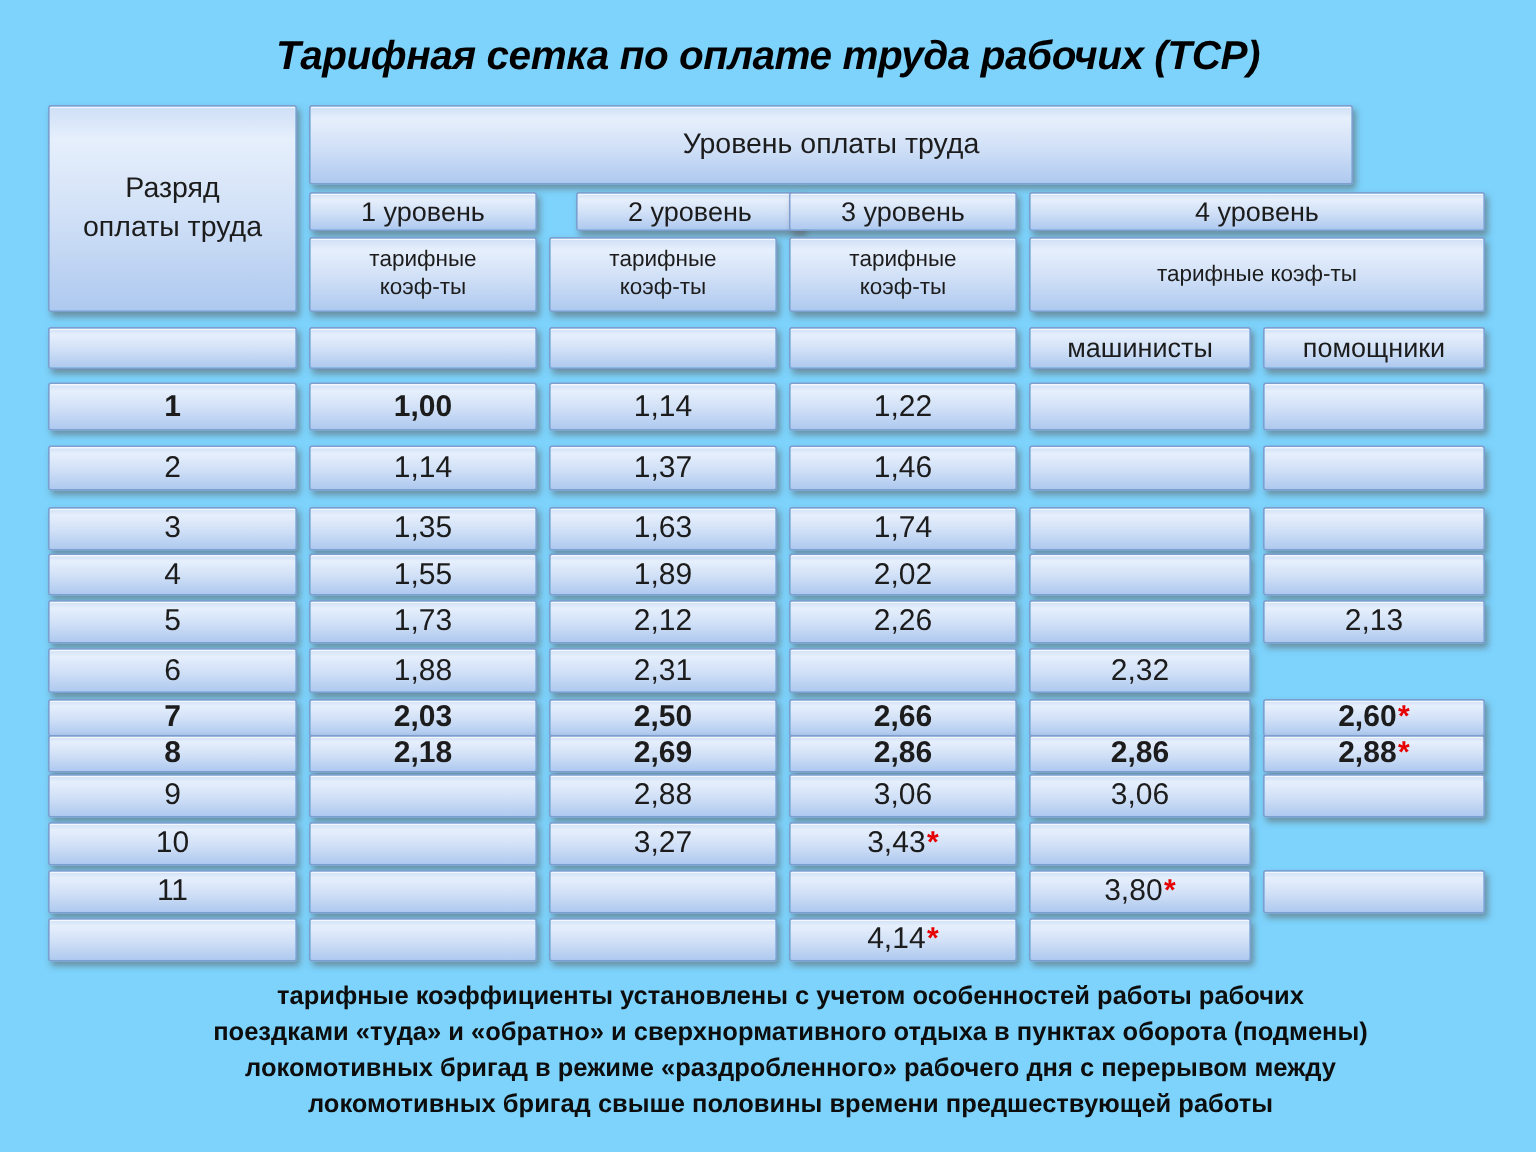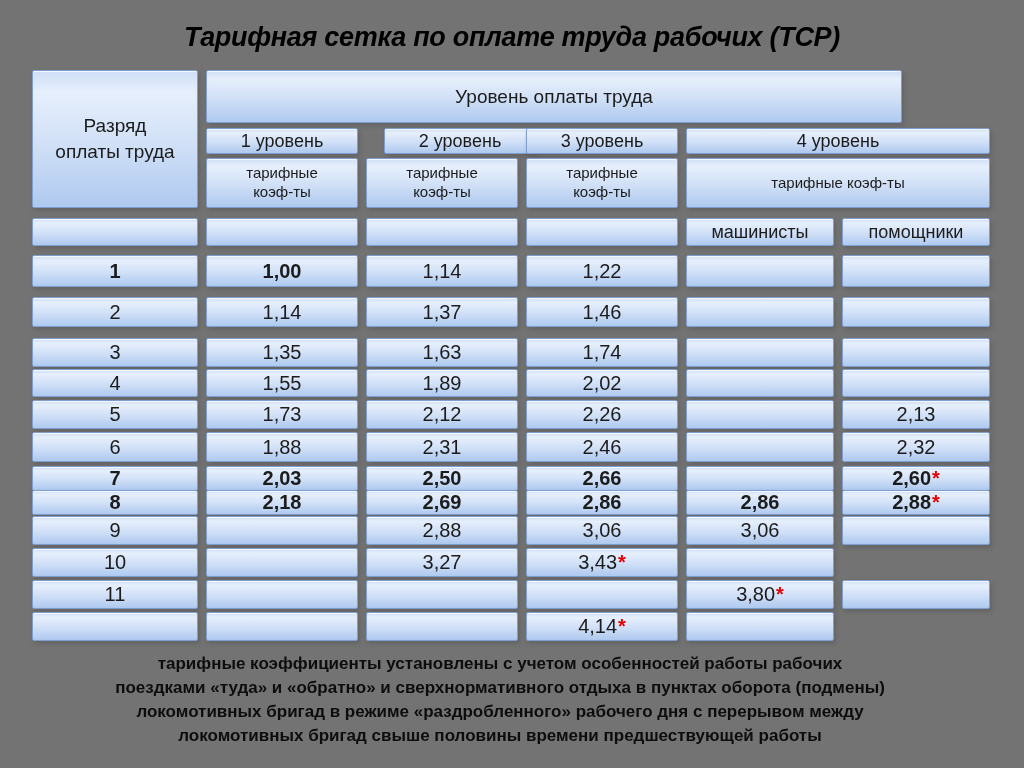--- a/index.html
+++ b/index.html
@@ -1,21 +1,21 @@
 <!DOCTYPE html>
 <html lang="ru"><head>
 <meta charset="utf-8">
 <style>
   html,body{margin:0;padding:0;}
   body{
     width:1024px;height:768px;background:#ffffff;
     font-family:"Liberation Sans","DejaVu Sans",sans-serif;
     color:#1a1a1a;overflow:hidden;position:relative;
   }
-  .slide{position:absolute;inset:0;background:#737373;}
+  .slide{position:absolute;inset:0;background:#7dd3fc;}
   .title{
     position:absolute;top:22px;left:0;width:1024px;
     text-align:center;font-size:27px;font-weight:bold;font-style:italic;
     color:#000000;margin:0;letter-spacing:-0.3px;
   }
   .table-area{position:absolute;left:32px;top:70px;width:958px;height:580px;}
   .cell{
     box-sizing:border-box;
     background:linear-gradient(180deg,#cfdff6 0%,#e6effc 16%,#d2e1f7 52%,#aec9ef 100%);
     border:1px solid #7e9ecf;
@@ -47,21 +47,21 @@
   #rows{position:absolute;left:0;top:185px;width:958px;}
   .trow{
     display:grid;
     grid-template-columns:166px 152px 152px 152px 148px 148px;
     column-gap:8px;
   }
   .dcell{font-size:20px;}
   .bold{font-weight:bold;}
   .star{color:#e60000;font-weight:bold;margin-left:1px;}
   .footnote{
-    position:absolute;left:50px;top:652px;width:900px;
+    position:absolute;left:77px;top:652px;width:900px;
     text-align:center;font-weight:bold;font-size:17px;line-height:24px;color:#0d0d0d;
   }
 </style>
 </head>
 <body>
 
 <div class="slide">
 
   <h1 class="title">Тарифная сетка по оплате труда рабочих (ТСР)</h1>
 
@@ -196,23 +196,20 @@
           <div class="cell dcell">
             <span>6</span>
           </div>
           <div class="cell dcell">
             <span>1,88</span>
           </div>
           <div class="cell dcell">
             <span>2,31</span>
           </div>
           <div class="cell dcell">
-            <span>2,46</span>
-          </div>
-          <div class="cell dcell">
             <span></span>
           </div>
           <div class="cell dcell">
             <span>2,32</span>
           </div>
         </div>
         <div class="trow" style="height: 23px; margin-bottom: 1px; font-size: 17px;">
           <div class="cell dcell bold">
             <span>7</span>
           </div>

